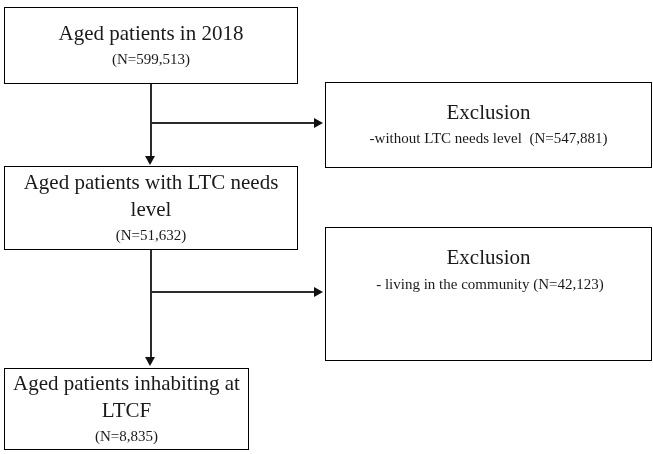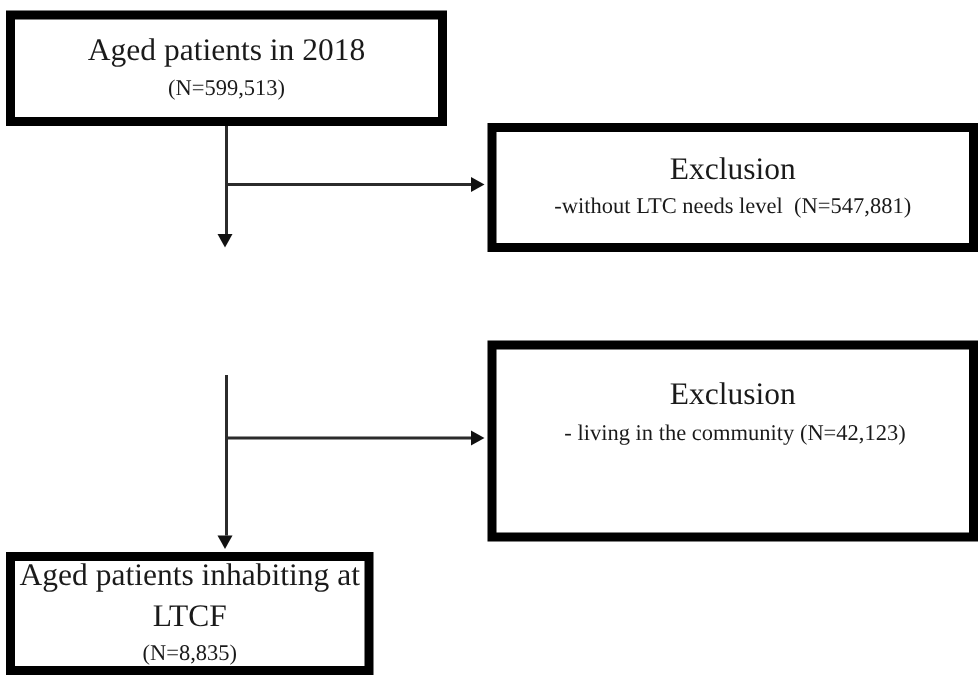--- a/index.html
+++ b/index.html
@@ -12,21 +12,21 @@
     width: 653px;
     height: 454px;
     background: #ffffff;
     font-family: "Liberation Serif", "DejaVu Serif", serif;
     color: #1a1a1a;
     overflow: hidden;
   }
   .flow-box {
     position: absolute;
     box-sizing: border-box;
-    border: 6px solid #000000;
+    border: 1px solid #000000;
     background: #ffffff;
     display: flex;
     flex-direction: column;
     justify-content: center;
     align-items: center;
     text-align: center;
   }
   .line-lg {
     font-size: 21px;
     line-height: 27px;
@@ -103,20 +103,25 @@
   <div class="arrow-down" id="arrow-down-1"></div>
 
   <div class="conn-h" id="hline-1"></div>
   <div class="arrow-right" id="arrow-right-1"></div>
 
   <div class="flow-box" id="box-excl1">
     <div class="line-lg">Exclusion</div>
     <div class="line-sm">-without LTC needs level  (N=547,881)</div>
   </div>
 
+  <div class="flow-box" id="box-mid">
+    <div class="line-lg">Aged patients with LTC needs</div>
+    <div class="line-lg">level</div>
+    <div class="line-sm">(N=51,632)</div>
+  </div>
 
   <div class="conn-v" id="vline-2"></div>
   <div class="arrow-down" id="arrow-down-2"></div>
 
   <div class="conn-h" id="hline-2"></div>
   <div class="arrow-right" id="arrow-right-2"></div>
 
   <div class="flow-box" id="box-excl2">
     <div class="line-lg">Exclusion</div>
     <div class="excl-items">

